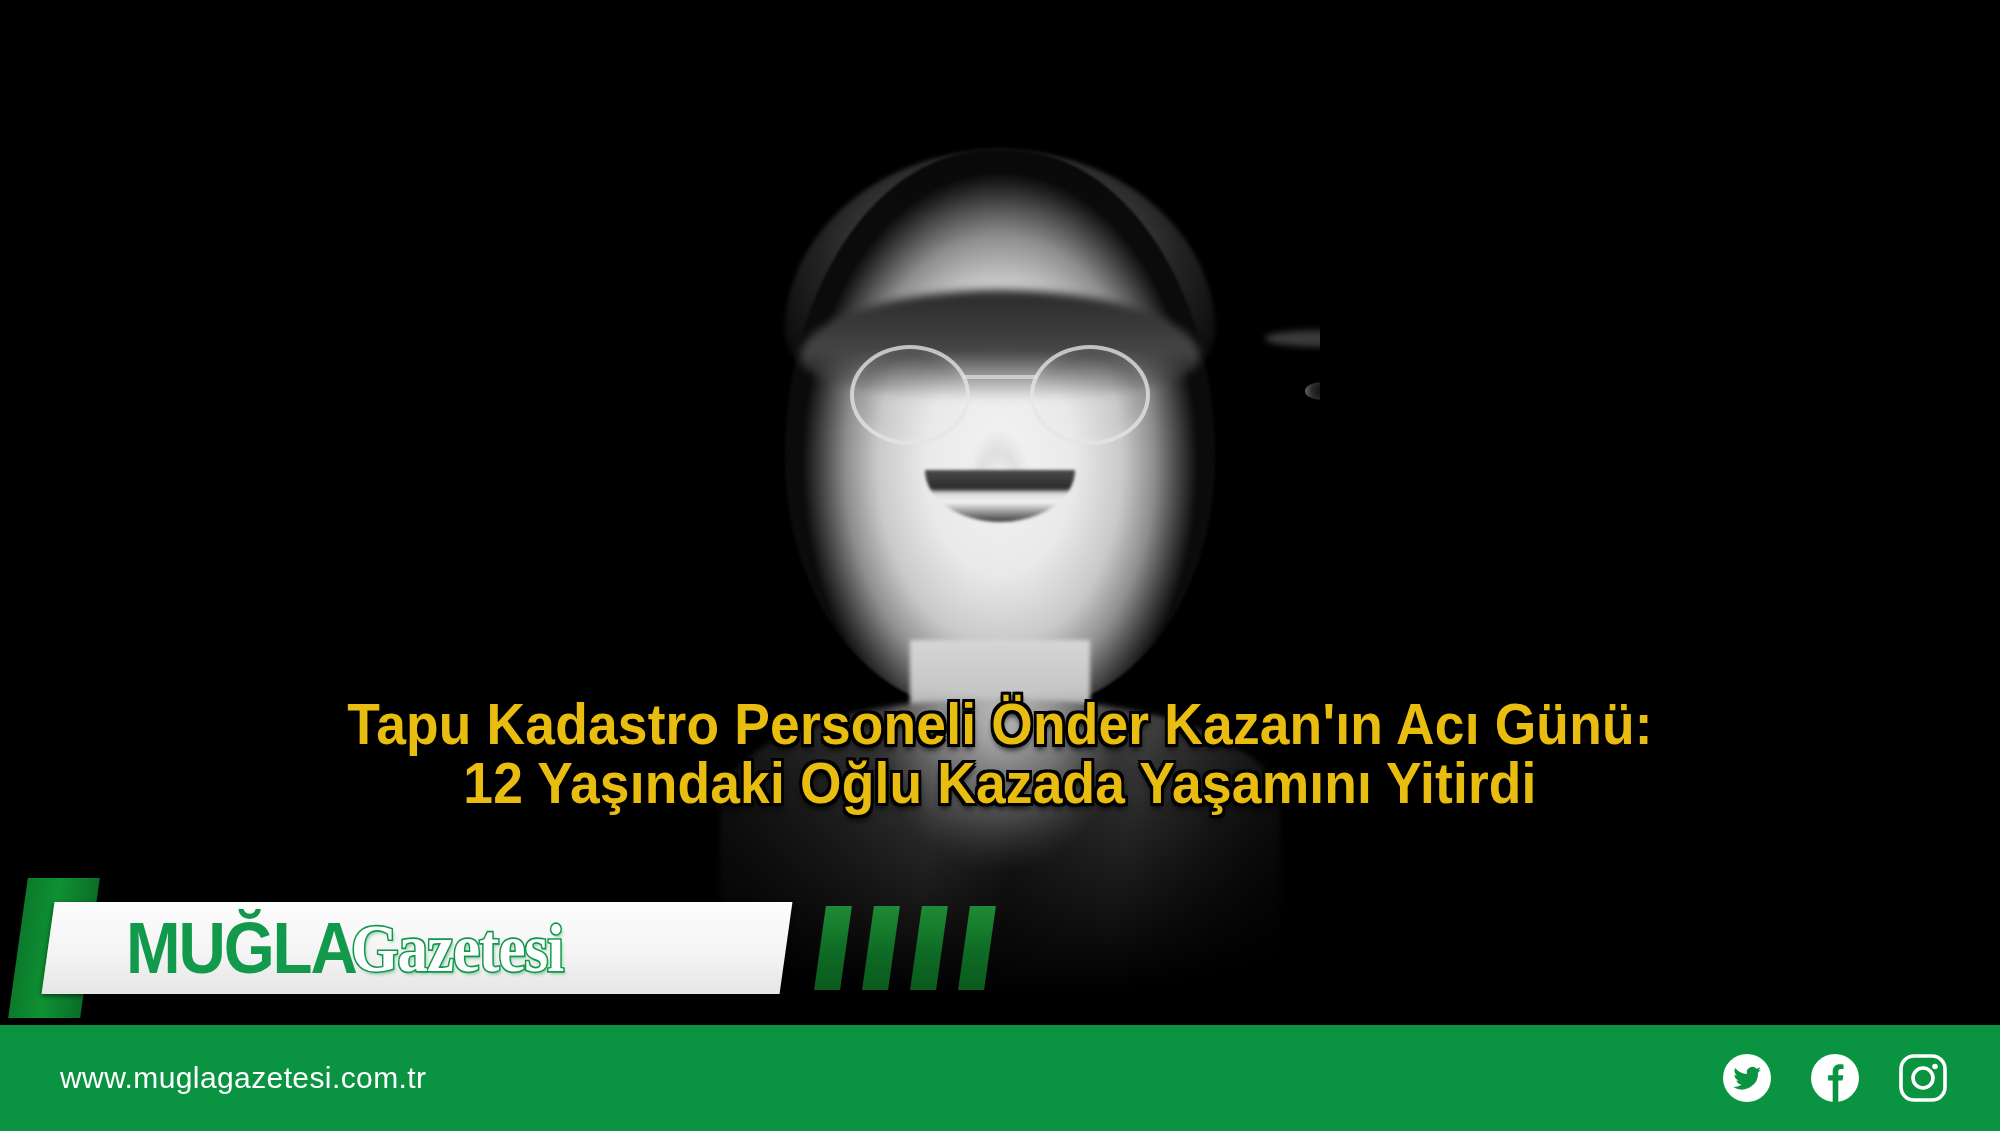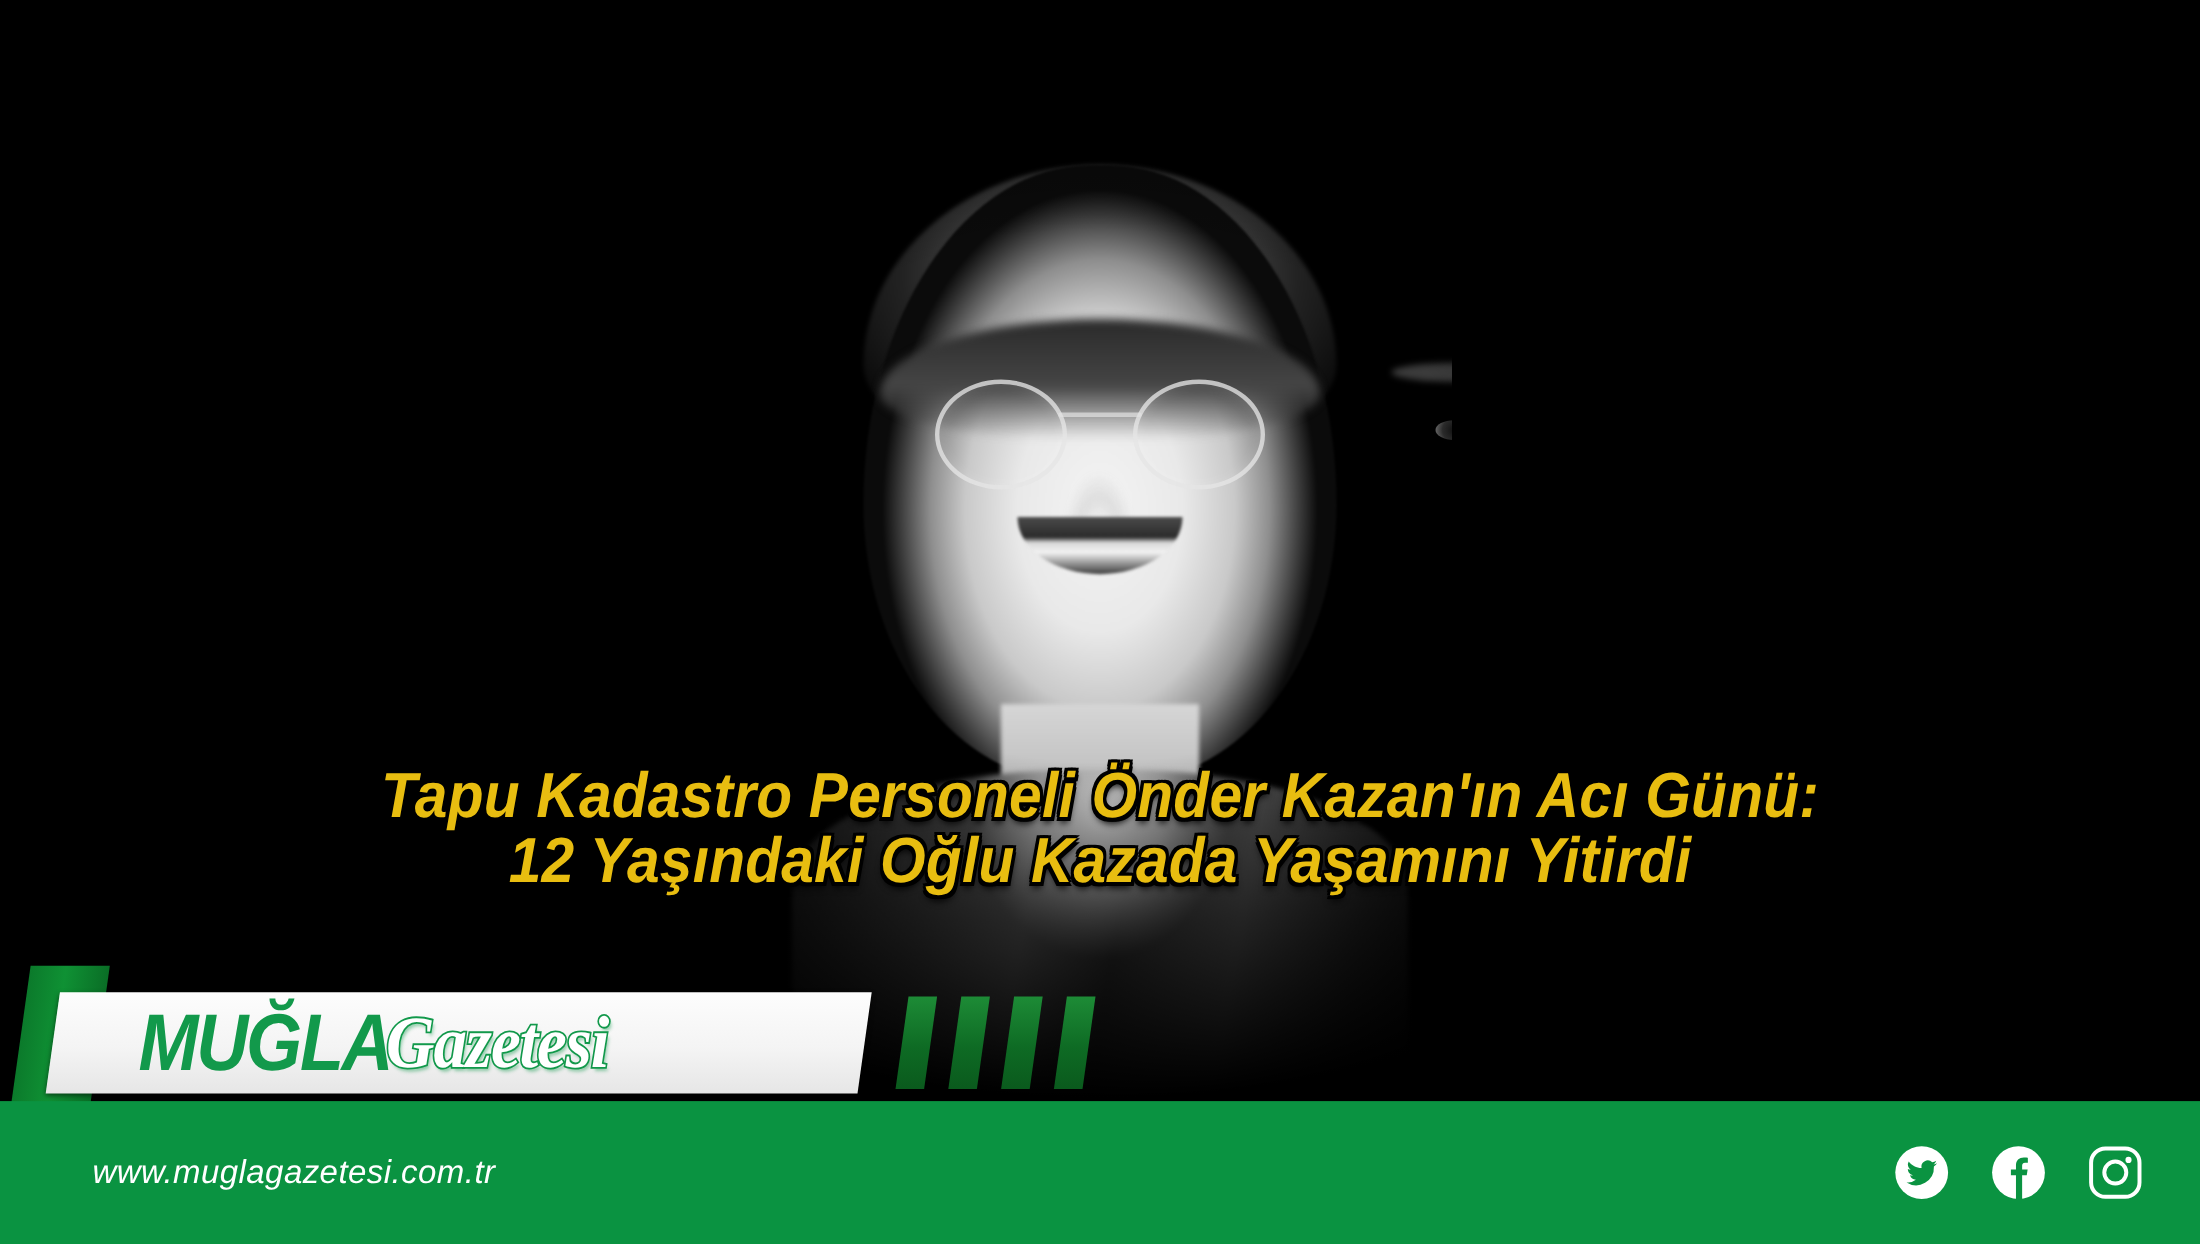--- a/index.html
+++ b/index.html
@@ -3,21 +3,20 @@
 <meta charset="utf-8">
 <style>
   html,body{margin:0;padding:0;background:#000;}
   body{font-family:"Liberation Sans",sans-serif;}
 
   .stage{
     position:relative;
     width:2000px;height:1131px;
     background:#be185d;
     overflow:hidden;
-    font-style:italic;
   }
 
   
   .photo-wrap{
     position:absolute;
     left:0;top:0;width:2000px;height:1025px;
     background:#000;
     overflow:hidden;
   }
   .photo{
@@ -184,24 +183,24 @@
     transform:skewX(-8deg);
   }
   .slash{
     width:26px;height:100%;
     background:linear-gradient(180deg,#1d8b36 0%,#0e6b24 55%,#0a5a1d 100%);
   }
 
   
   .footer{
     position:absolute;
-    left:0;right:0;bottom:0;height:130px;
+    left:0;right:0;bottom:0;height:106px;
     background:#0a9341;
     display:flex;align-items:center;justify-content:space-between;
-    padding:0 52px 0 84px;
+    padding:0 52px 0 60px;
     box-sizing:border-box;
   }
   .footer-url{
     color:#ffffff;
     font-family:"Liberation Sans",sans-serif;
     font-size:30px;
     letter-spacing:.4px;
   }
   .socials{display:flex;align-items:center;gap:38px;}
   .soc{width:50px;height:50px;display:block;}

